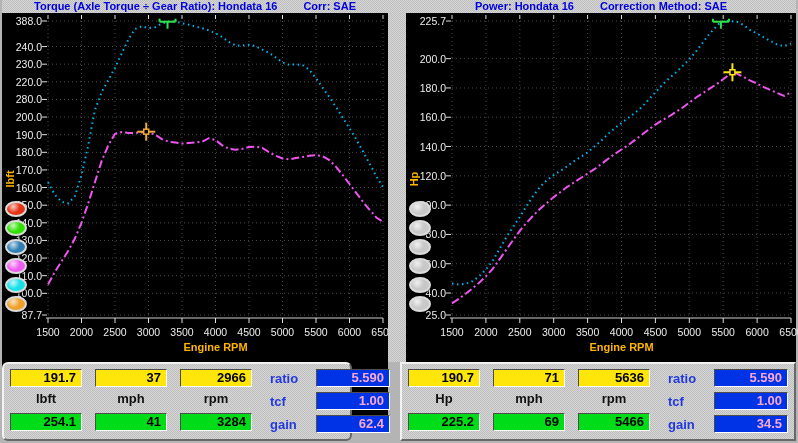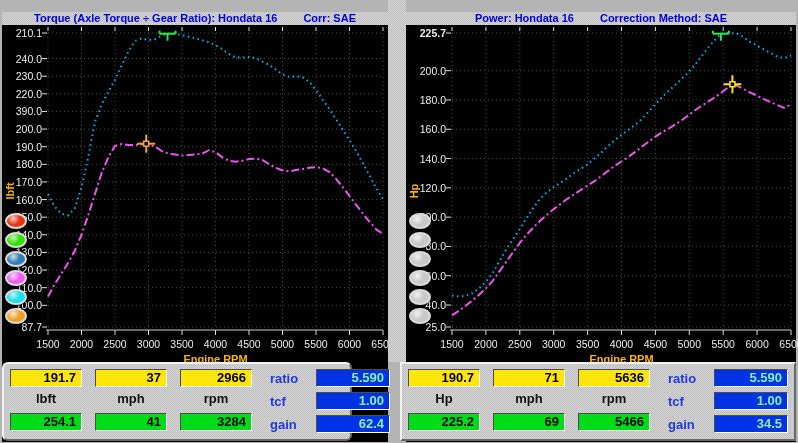--- a/index.html
+++ b/index.html
@@ -7,21 +7,21 @@
     position:relative;width:798px;height:443px;overflow:hidden;
     background:#b4b4b4;
     font-family:"Liberation Sans",sans-serif;
     -webkit-font-smoothing:none;
   }
   .stipple{
     background-color:#c9c9c9;
     background-image:repeating-conic-gradient(#d7d7d7 0% 25%, #bdbdbd 0% 50%);
     background-size:2px 2px;
   }
-  .chart-panel{position:absolute;top:12px;height:430px;}
+  .chart-panel{position:absolute;top:0;height:430px;}
   .titlebar{
     height:13px;display:flex;align-items:center;justify-content:center;gap:26px;
     font-size:11px;line-height:13px;font-weight:bold;color:#0000dd;white-space:nowrap;overflow:hidden;
   }
   .chart-area{position:absolute;left:0;right:0;top:13px;bottom:0;background:#000;}
   .divider{position:absolute;left:388px;top:0;width:18px;height:362px;}
   .ytick{position:absolute;left:0;width:40px;text-align:right;color:#ececec;font-size:10.5px;line-height:12px;}
   .xtick{position:absolute;width:34px;text-align:center;color:#ececec;font-size:10.5px;line-height:12px;}
   .axis-unit{position:absolute;color:#ffb400;font-size:11px;font-weight:bold;text-align:center;}
   .run-btn{
@@ -34,21 +34,21 @@
     border:2px solid;border-color:#f2f2f2 #686868 #686868 #f2f2f2;
   }
   .val-box{
     position:absolute;width:72px;height:18px;box-sizing:border-box;
     border:1px solid;border-color:#4d4d4d #ffffff #ffffff #4d4d4d;
     font-size:13px;font-weight:bold;line-height:16px;text-align:right;padding-right:5px;
     color:#000;
   }
   .val-box.yellow{background:#ffe60a;}
   .val-box.green{background:#00dd18;}
-  .val-box.blue{background:#0033e6;color:#86efac;width:74px;}
+  .val-box.blue{background:#0033e6;color:#f9a8d4;width:74px;}
   .unit-label{
     position:absolute;width:72px;text-align:center;
     font-size:13px;font-weight:bold;color:#111;
   }
   .stat-label{
     position:absolute;width:44px;font-size:13px;font-weight:bold;color:#2239dd;
   }
 </style>
 </head>
 <body>
@@ -133,25 +133,25 @@
           <polyline points="46.0,169.3 52.7,181.6 59.4,188.7 66.1,190.4 72.8,183.4 79.5,162.2 86.2,132.3 92.9,97.0 99.6,79.4 106.3,67.0 113.0,54.7 119.7,40.6 126.4,26.5 133.1,15.9 139.8,13.3 146.5,15.1 153.2,14.2 159.9,10.6 165.5,8.7 173.3,8.4 180.0,10.3 186.7,11.7 193.4,13.5 200.1,15.2 206.8,17.3 213.5,20.2 220.2,24.0 226.9,29.0 233.6,32.5 240.3,32.5 247.0,31.8 253.7,33.2 260.4,36.7 267.1,39.9 273.8,44.5 280.5,49.4 287.2,51.9 293.9,51.2 300.6,52.2 307.3,56.8 314.0,65.3 320.7,74.8 327.4,84.0 334.1,94.2 340.8,104.8 347.5,115.3 354.2,126.3 360.9,138.3 367.6,150.6 374.3,163.3 381.0,174.2" fill="none" stroke="#00b6f2" stroke-width="2" stroke-dasharray="1.5 3.5"></polyline>
           <polyline points="46.0,271.5 52.7,259.2 59.4,248.6 66.1,238.0 72.8,225.7 79.5,209.8 86.2,190.4 92.9,169.3 99.6,148.1 106.3,132.3 113.0,120.8 119.7,119.0 126.4,119.9 133.1,119.9 139.8,119.4 144.2,118.7 153.2,121.7 159.9,126.1 166.6,128.7 173.3,129.6 180.0,130.5 186.7,130.0 193.4,129.4 200.1,128.7 206.8,125.2 213.5,127.0 220.2,132.3 226.9,135.8 233.6,136.7 240.3,135.8 247.0,134.0 253.7,133.7 260.4,134.9 267.1,139.3 273.8,142.8 280.5,145.5 287.2,146.4 293.9,145.0 300.6,143.9 307.3,142.8 314.0,142.1 320.7,143.2 327.4,147.1 334.1,153.8 340.8,162.2 347.5,171.0 354.2,179.9 360.9,188.7 367.6,196.8 374.3,204.5 381.0,208.8" fill="none" stroke="#ee55ee" stroke-width="2" stroke-dasharray="8 3 2 3"></polyline>
           <line x1="135.222" y1="118.6906474820144" x2="153.222" y2="118.6906474820144" stroke="#f2a93b" stroke-width="2"></line>
           <line x1="144.222" y1="109.6906474820144" x2="144.222" y2="127.6906474820144" stroke="#f2a93b" stroke-width="2"></line>
           <rect x="141.722" y="116.1906474820144" width="5" height="5" fill="#000" stroke="#f2a93b" stroke-width="1.5"></rect>
           <line x1="157.52800000000002" y1="8.705035971223031" x2="173.52800000000002" y2="8.705035971223031" stroke="#30e44c" stroke-width="2"></line>
           <line x1="165.52800000000002" y1="8.705035971223031" x2="165.52800000000002" y2="15.705035971223031" stroke="#30e44c" stroke-width="2"></line>
           <line x1="157.52800000000002" y1="5.705035971223031" x2="157.52800000000002" y2="8.705035971223031" stroke="#30e44c" stroke-width="2"></line>
           <line x1="173.52800000000002" y1="5.705035971223031" x2="173.52800000000002" y2="8.705035971223031" stroke="#30e44c" stroke-width="2"></line>
         </svg>
-        <div class="ytick" style="top: 2px;">210.1</div>
+        <div class="ytick" style="top: 2px;">388.0</div>
         <div class="ytick" style="top: 27.5576px;">240.0</div>
         <div class="ytick" style="top: 45.1835px;">230.0</div>
         <div class="ytick" style="top: 62.8094px;">220.0</div>
-        <div class="ytick" style="top: 80.4353px;">390.0</div>
+        <div class="ytick" style="top: 80.4353px;">280.0</div>
         <div class="ytick" style="top: 98.0612px;">200.0</div>
         <div class="ytick" style="top: 115.687px;">190.0</div>
         <div class="ytick" style="top: 133.313px;">180.0</div>
         <div class="ytick" style="top: 150.939px;">170.0</div>
         <div class="ytick" style="top: 168.565px;">160.0</div>
         <div class="ytick" style="top: 186.191px;">150.0</div>
         <div class="ytick" style="top: 203.817px;">140.0</div>
         <div class="ytick" style="top: 221.442px;">130.0</div>
         <div class="ytick" style="top: 239.068px;">120.0</div>
         <div class="ytick" style="top: 256.694px;">110.0</div>
@@ -247,21 +247,21 @@
           <polyline points="46.0,270.5 52.8,271.5 59.6,270.9 66.3,268.3 73.1,263.2 79.9,256.6 86.7,247.8 93.5,236.1 100.2,224.4 107.0,214.1 113.8,203.9 120.6,192.9 127.4,182.6 134.1,173.8 140.9,167.2 147.7,162.1 154.5,157.7 161.3,153.3 168.0,148.2 174.8,143.8 181.6,139.4 188.4,133.5 195.2,127.7 201.9,121.1 208.7,115.2 215.5,110.1 222.3,105.0 229.1,99.8 235.8,94.0 242.6,86.7 249.4,79.3 256.2,72.0 263.0,65.4 269.7,59.6 276.5,53.0 283.3,46.4 290.1,38.3 296.9,29.5 303.6,20.7 310.4,13.4 314.9,8.7 320.6,8.0 330.8,8.6 337.5,12.0 344.3,17.1 351.1,20.7 357.9,24.4 364.7,28.1 371.4,31.7 378.2,33.2 385.0,30.3" fill="none" stroke="#00b6f2" stroke-width="2" stroke-dasharray="1.5 3.5"></polyline>
           <polyline points="46.0,290.3 52.8,285.9 59.6,280.8 66.3,275.6 73.1,269.8 79.9,263.2 86.7,255.9 93.5,246.3 100.2,236.8 107.0,227.3 113.8,217.8 120.6,209.7 127.4,202.4 134.1,195.8 140.9,189.9 147.7,184.1 154.5,179.0 161.3,173.8 168.0,169.4 174.8,165.0 181.6,160.6 188.4,156.2 195.2,151.1 201.9,146.0 208.7,140.9 215.5,136.5 222.3,132.1 229.1,126.9 235.8,121.8 242.6,116.7 249.4,111.6 256.2,107.2 263.0,103.5 269.7,99.1 276.5,94.7 283.3,89.6 290.1,84.5 296.9,80.1 303.6,75.7 310.4,71.3 317.2,66.2 326.4,59.3 330.8,60.6 337.5,64.0 344.3,67.6 351.1,70.6 357.9,74.2 364.7,77.1 371.4,80.1 378.2,83.0 385.0,79.3" fill="none" stroke="#ee55ee" stroke-width="2" stroke-dasharray="8 3 2 3"></polyline>
           <line x1="317.42080000000004" y1="59.27055306427504" x2="335.42080000000004" y2="59.27055306427504" stroke="#ffe413" stroke-width="2"></line>
           <line x1="326.42080000000004" y1="50.27055306427504" x2="326.42080000000004" y2="68.27055306427505" stroke="#ffe413" stroke-width="2"></line>
           <rect x="323.92080000000004" y="56.77055306427504" width="5" height="5" fill="#000" stroke="#ffe413" stroke-width="1.5"></rect>
           <line x1="306.89480000000003" y1="8.732436472346786" x2="322.89480000000003" y2="8.732436472346786" stroke="#30e44c" stroke-width="2"></line>
           <line x1="314.89480000000003" y1="8.732436472346786" x2="314.89480000000003" y2="15.732436472346786" stroke="#30e44c" stroke-width="2"></line>
           <line x1="306.89480000000003" y1="5.7324364723467855" x2="306.89480000000003" y2="8.732436472346786" stroke="#30e44c" stroke-width="2"></line>
           <line x1="322.89480000000003" y1="5.7324364723467855" x2="322.89480000000003" y2="8.732436472346786" stroke="#30e44c" stroke-width="2"></line>
         </svg>
-        <div class="ytick" style="top: 2px; font-weight: bold;">225.7</div>
+        <div class="ytick" style="top: 2px;">225.7</div>
         <div class="ytick" style="top: 39.6472px;">200.0</div>
         <div class="ytick" style="top: 68.9447px;">180.0</div>
         <div class="ytick" style="top: 98.2422px;">160.0</div>
         <div class="ytick" style="top: 127.54px;">140.0</div>
         <div class="ytick" style="top: 156.837px;">120.0</div>
         <div class="ytick" style="top: 186.135px;">100.0</div>
         <div class="ytick" style="top: 215.432px;">80.0</div>
         <div class="ytick" style="top: 244.729px;">60.0</div>
         <div class="ytick" style="top: 274.027px;">40.0</div>
         <div class="ytick" style="top: 296px;">25.0</div>

